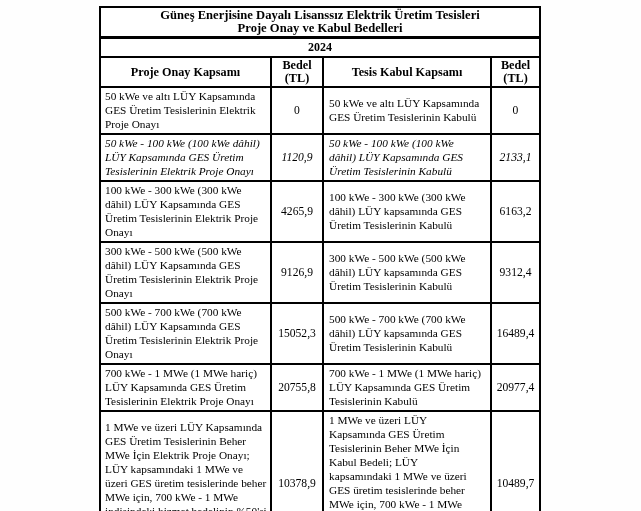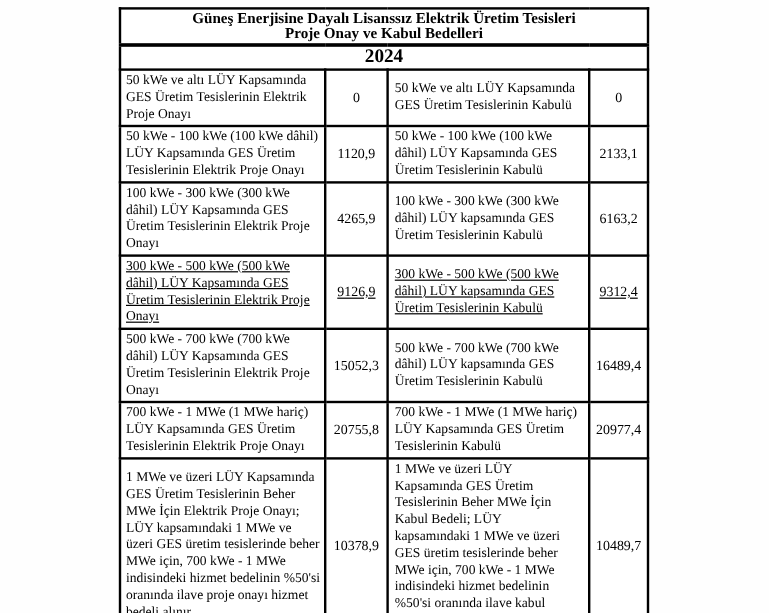--- a/index.html
+++ b/index.html
@@ -42,21 +42,21 @@
     vertical-align: middle;
     font-size: 12.6px;
     line-height: 13.5px;
     font-weight: bold;
     border-bottom: 3px solid #000;
   }
   tr.year-row th {
     height: 17px;
     text-align: center;
     vertical-align: middle;
-    font-size: 16px;
+    font-size: 12px;
     font-weight: bold;
   }
   tr.head-row th {
     height: 28px;
     text-align: center;
     vertical-align: middle;
     font-size: 12.2px;
     line-height: 13px;
     font-weight: bold;
     border-bottom: 2px solid #000;
@@ -70,23 +70,23 @@
   }
   td.scope-r {
     padding: 1px 7px 2px 5px;
   }
   td.fee {
     text-align: center;
     vertical-align: middle;
     font-size: 11.6px;
   }
   tr.r1 { height: 46px; margin-top: 18px; }
-  tr.r2 { height: 46px; }
+  tr.r2 { height: 46px; font-style: italic; }
   tr.r3 { height: 47px; }
-  tr.r4 { height: 47px; text-decoration: underline; }
+  tr.r4 { height: 47px; }
   tr.r5 { height: 47px; padding-left: 30px; }
   tr.r6 { height: 46px; }
   tr.r7 { height: 132px; }
 </style>
 </head>
 <body>
 
 <div class="scan-page">
   <table class="fees">
     <colgroup>
@@ -97,20 +97,32 @@
     </colgroup>
     <tbody>
       <tr class="title-row">
         <th colspan="4">
           <div>Güneş Enerjisine Dayalı Lisanssız Elektrik Üretim Tesisleri</div>
           <div>Proje Onay ve Kabul Bedelleri</div>
         </th>
       </tr>
       <tr class="year-row">
         <th colspan="4">2024</th>
+      </tr>
+      <tr class="head-row">
+        <th>Proje Onay Kapsamı</th>
+        <th>
+          <div>Bedel</div>
+          <div>(TL)</div>
+        </th>
+        <th>Tesis Kabul Kapsamı</th>
+        <th>
+          <div>Bedel</div>
+          <div>(TL)</div>
+        </th>
       </tr>
       <tr class="r1">
         <td class="scope">50 kWe ve altı LÜY Kapsamında GES Üretim Tesislerinin Elektrik Proje Onayı</td>
         <td class="fee">0</td>
         <td class="scope scope-r">50 kWe ve altı LÜY Kapsamında GES Üretim Tesislerinin Kabulü</td>
         <td class="fee">0</td>
       </tr>
       <tr class="r2">
         <td class="scope">50 kWe - 100 kWe (100 kWe dâhil) LÜY Kapsamında GES Üretim Tesislerinin Elektrik Proje Onayı</td>
         <td class="fee">1120,9</td>

